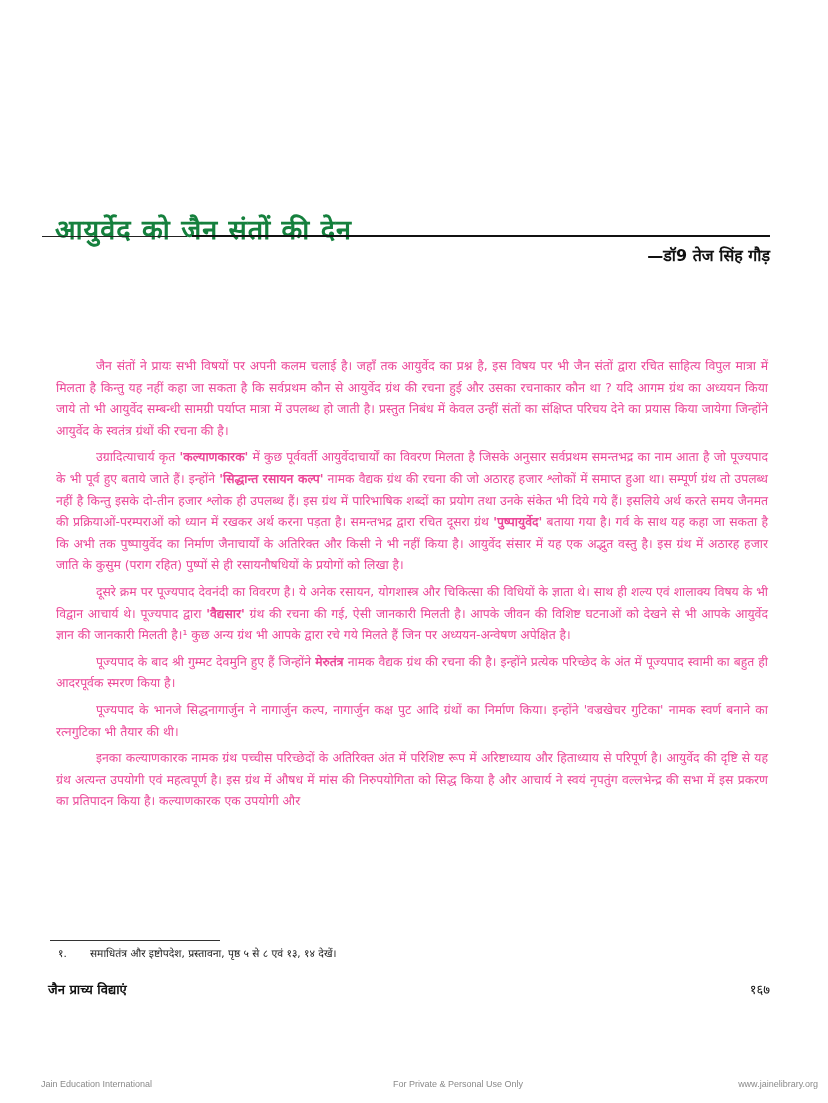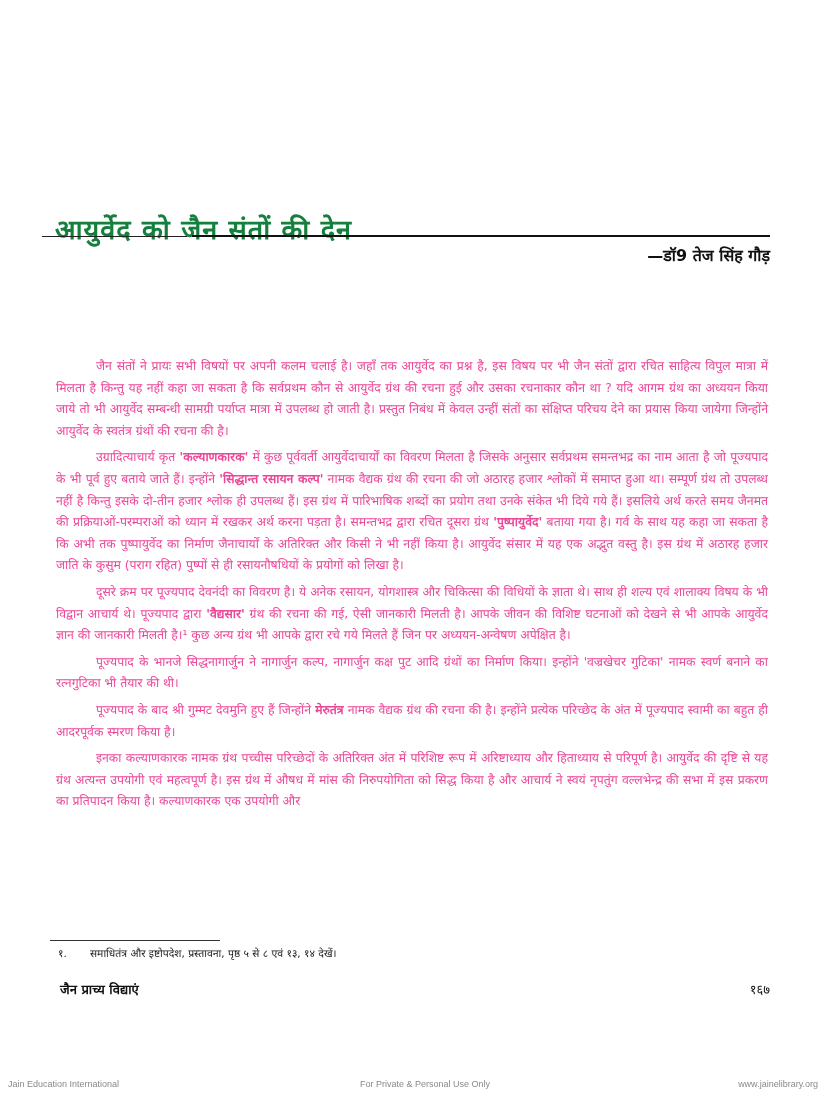--- a/index.html
+++ b/index.html
@@ -23,49 +23,49 @@
       font-size: 12.3px; line-height: 21.6px; text-align: justify; color: #ec4899; margin-top: 28px;
     }
     .body-text p { margin: 0 0 5px 0; text-indent: 40px; }
     .body-text b { font-weight: bold; }
     .fn-rule { position: absolute; left: 50px; top: 940px; width: 170px; border-top: 1px solid #333; }
     .footnote {
       position: absolute; left: 58px; top: 946px; font-size: 10.5px; color: #222;
     }
     .footnote .num { display: inline-block; width: 32px; }
     .running-footer {
-      position: absolute; left: 60px; top: 980px; font-size: 13px; font-weight: bold; color: #111;
+      position: absolute; left: 48px; top: 980px; font-size: 13px; font-weight: bold; color: #111;
     }
     .page-number {
       position: absolute; right: 58px; top: 980px; font-size: 13px; font-weight: normal; color: #111;
     }
     .wm {
       position: absolute; top: 1079px; font-family: "Liberation Sans", sans-serif;
-      font-size: 9px; color: #8a8a8a;
+      font-size: 9px; color: #8a8a8a; margin-left: 33px;
     }
     .wm-left { left: 8px; }
     .wm-center { left: 360px; }
     .wm-right { right: 10px; }
   </style>
 </head>
 <body>
 
 <div class="page">
 
   <h1 class="title">आयुर्वेद को जैन संतों की देन</h1>
   <div class="rule-left"></div>
   <div class="rule-right"></div>
   <div class="author">—डॉ9 तेज सिंह गौड़</div>
 
   <div class="body-text" id="body-text">
       <p><span>जैन संतों ने प्रायः सभी विषयों पर अपनी कलम चलाई है। जहाँ तक आयुर्वेद का प्रश्न है, इस विषय पर भी जैन संतों द्वारा रचित साहित्य विपुल मात्रा में मिलता है किन्तु यह नहीं कहा जा सकता है कि सर्वप्रथम कौन से आयुर्वेद ग्रंथ की रचना हुई और उसका रचनाकार कौन था ? यदि आगम ग्रंथ का अध्ययन किया जाये तो भी आयुर्वेद सम्बन्धी सामग्री पर्याप्त मात्रा में उपलब्ध हो जाती है। प्रस्तुत निबंध में केवल उन्हीं संतों का संक्षिप्त परिचय देने का प्रयास किया जायेगा जिन्होंने आयुर्वेद के स्वतंत्र ग्रंथों की रचना की है।</span></p>
       <p><span>उग्रादित्याचार्य कृत </span><b>'कल्याणकारक'</b><span> में कुछ पूर्ववर्ती आयुर्वेदाचार्यों का विवरण मिलता है जिसके अनुसार सर्वप्रथम समन्तभद्र का नाम आता है जो पूज्यपाद के भी पूर्व हुए बताये जाते हैं। इन्होंने </span><b>'सिद्धान्त रसायन कल्प'</b><span> नामक वैद्यक ग्रंथ की रचना की जो अठारह हजार श्लोकों में समाप्त हुआ था। सम्पूर्ण ग्रंथ तो उपलब्ध नहीं है किन्तु इसके दो-तीन हजार श्लोक ही उपलब्ध हैं। इस ग्रंथ में पारिभाषिक शब्दों का प्रयोग तथा उनके संकेत भी दिये गये हैं। इसलिये अर्थ करते समय जैनमत की प्रक्रियाओं-परम्पराओं को ध्यान में रखकर अर्थ करना पड़ता है। समन्तभद्र द्वारा रचित दूसरा ग्रंथ </span><b>'पुष्पायुर्वेद'</b><span> बताया गया है। गर्व के साथ यह कहा जा सकता है कि अभी तक पुष्पायुर्वेद का निर्माण जैनाचार्यों के अतिरिक्त और किसी ने भी नहीं किया है। आयुर्वेद संसार में यह एक अद्भुत वस्तु है। इस ग्रंथ में अठारह हजार जाति के कुसुम (पराग रहित) पुष्पों से ही रसायनौषधियों के प्रयोगों को लिखा है।</span></p>
       <p><span>दूसरे क्रम पर पूज्यपाद देवनंदी का विवरण है। ये अनेक रसायन, योगशास्त्र और चिकित्सा की विधियों के ज्ञाता थे। साथ ही शल्य एवं शालाक्य विषय के भी विद्वान आचार्य थे। पूज्यपाद द्वारा </span><b>'वैद्यसार'</b><span> ग्रंथ की रचना की गई, ऐसी जानकारी मिलती है। आपके जीवन की विशिष्ट घटनाओं को देखने से भी आपके आयुर्वेद ज्ञान की जानकारी मिलती है।¹ कुछ अन्य ग्रंथ भी आपके द्वारा रचे गये मिलते हैं जिन पर अध्ययन-अन्वेषण अपेक्षित है।</span></p>
+      <p><span>पूज्यपाद के बाद श्री गुम्मट देवमुनि हुए हैं जिन्होंने </span><b>मेरुतंत्र</b><span> नामक वैद्यक ग्रंथ की रचना की है। इन्होंने प्रत्येक परिच्छेद के अंत में पूज्यपाद स्वामी का बहुत ही आदरपूर्वक स्मरण किया है।</span></p>
       <p><span>पूज्यपाद के भानजे सिद्धनागार्जुन ने नागार्जुन कल्प, नागार्जुन कक्ष पुट आदि ग्रंथों का निर्माण किया। इन्होंने 'वज्रखेचर गुटिका' नामक स्वर्ण बनाने का रत्नगुटिका भी तैयार की थी।</span></p>
-      <p><span>पूज्यपाद के बाद श्री गुम्मट देवमुनि हुए हैं जिन्होंने </span><b>मेरुतंत्र</b><span> नामक वैद्यक ग्रंथ की रचना की है। इन्होंने प्रत्येक परिच्छेद के अंत में पूज्यपाद स्वामी का बहुत ही आदरपूर्वक स्मरण किया है।</span></p>
       <p><span>इनका कल्याणकारक नामक ग्रंथ पच्चीस परिच्छेदों के अतिरिक्त अंत में परिशिष्ट रूप में अरिष्टाध्याय और हिताध्याय से परिपूर्ण है। आयुर्वेद की दृष्टि से यह ग्रंथ अत्यन्त उपयोगी एवं महत्वपूर्ण है। इस ग्रंथ में औषध में मांस की निरुपयोगिता को सिद्ध किया है और आचार्य ने स्वयं नृपतुंग वल्लभेन्द्र की सभा में इस प्रकरण का प्रतिपादन किया है। कल्याणकारक एक उपयोगी और</span></p>
     </div>
 
   <div class="fn-rule"></div>
   <div class="footnote">
     <span class="num">१.</span><span>समाधितंत्र और इष्टोपदेश, प्रस्तावना, पृष्ठ ५ से ८ एवं १३, १४ देखें।</span>
   </div>
 
   <div class="running-footer">जैन प्राच्य विद्याएं</div>
   <div class="page-number">१६७</div>

